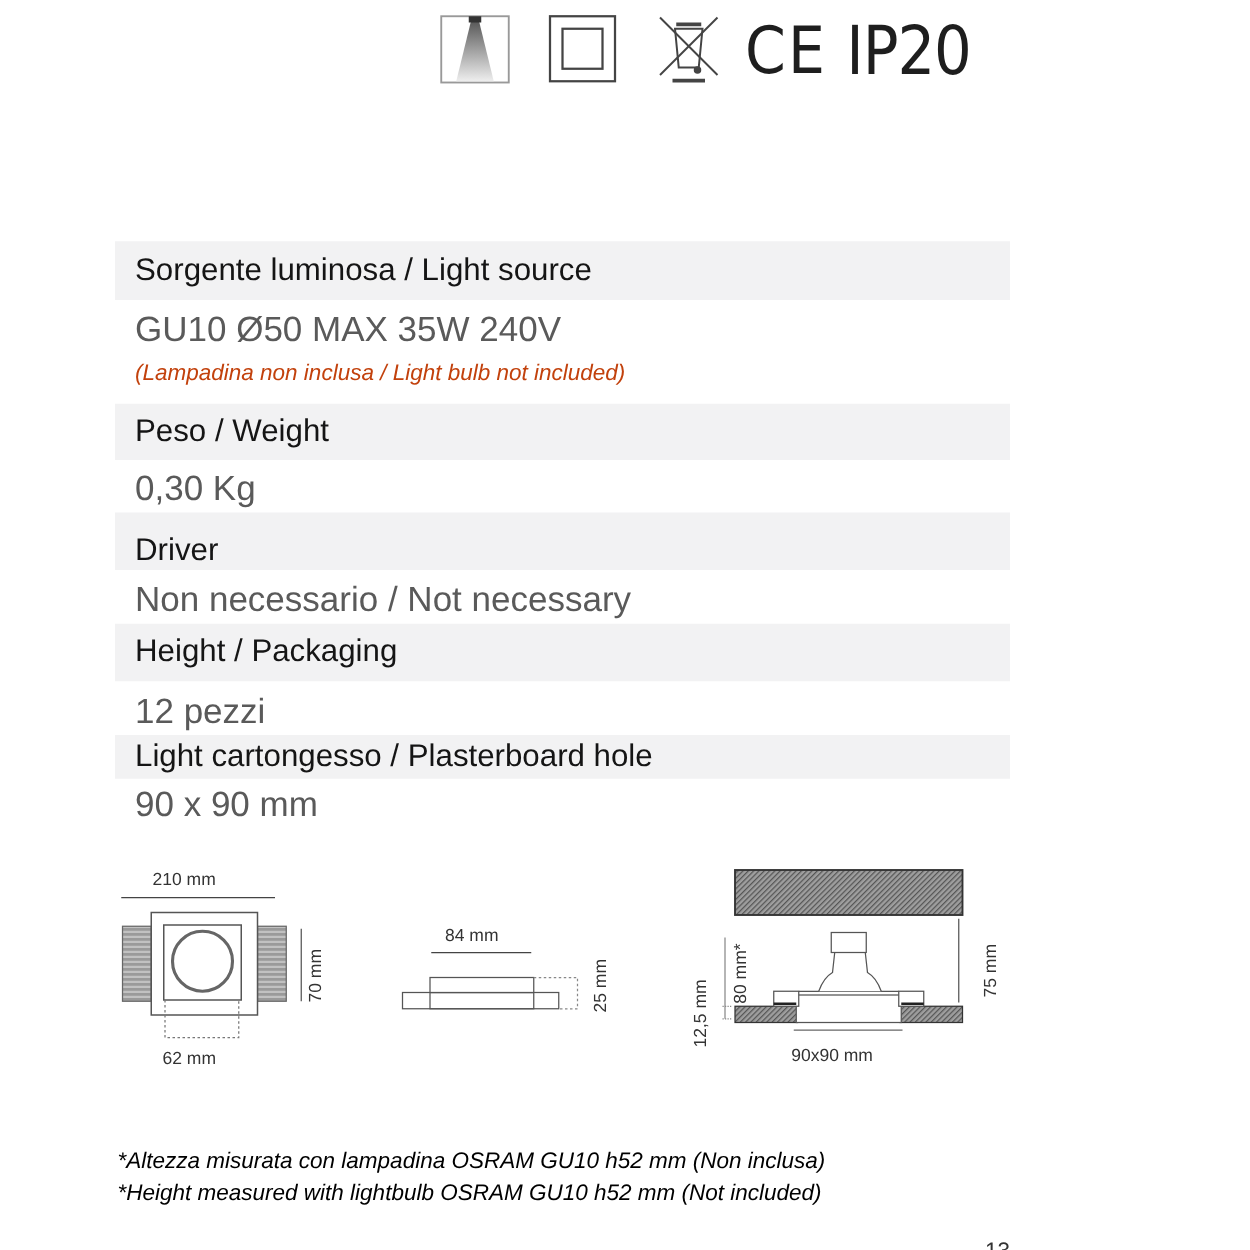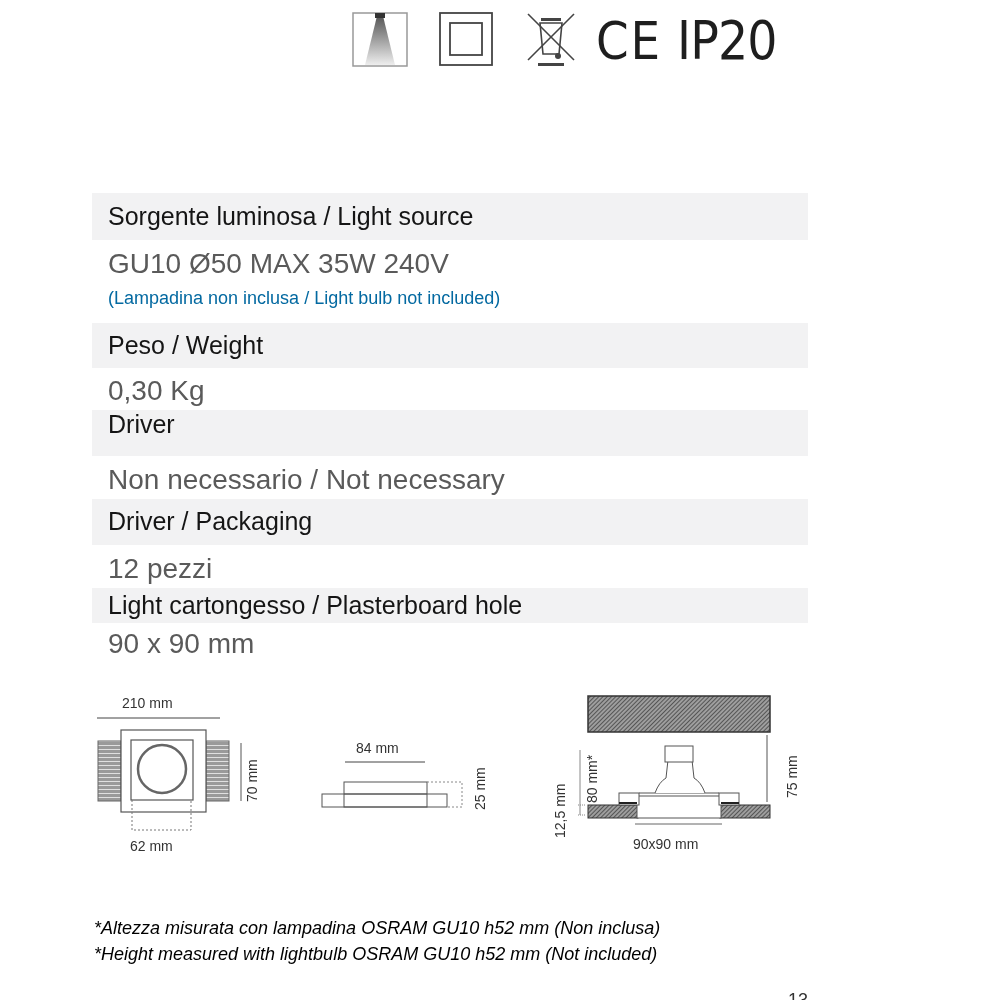--- a/index.html
+++ b/index.html
@@ -8,21 +8,21 @@
 
   .icons { position: absolute; top: 12px; left: 352px; height: 58px; display: flex; align-items: center; }
   .icon { display: inline-block; }
   .ce-text { font-size: 52px; font-weight: 400; color: #1e1e1e; letter-spacing: 2px; margin-left: 20px; line-height: 1; font-family: "DejaVu Sans", sans-serif; transform: scaleX(0.9); transform-origin: left; }
   .ip-text { font-size: 54px; color: #1e1e1e; margin-left: 8px; line-height: 1; letter-spacing: -1px; font-family: "DejaVu Sans", sans-serif; transform: scaleX(0.88); transform-origin: left; }
 
   .spec { position: absolute; left: 92px; width: 716px; }
   .band { position: absolute; left: 0; width: 716px; background: #f2f2f3; }
   .hdr { position: absolute; left: 16px; font-size: 25px; color: #151515; white-space: nowrap; }
   .val { position: absolute; left: 16px; font-size: 28px; color: #5a5a5a; white-space: nowrap; }
-  .note { position: absolute; left: 16px; font-size: 18px; color: #0369a1; white-space: nowrap; }
+  .note { position: absolute; left: 16px; font-size: 18px; color: #c2410c; font-style: italic; white-space: nowrap; }
 
   .dim { position: absolute; font-size: 14px; color: #333; white-space: nowrap; }
   .vdim { position: absolute; font-size: 14px; color: #333; white-space: nowrap; transform: rotate(-90deg); transform-origin: left top; }
 
   .footnote { position: absolute; left: 94px; font-size: 18px; font-style: italic; color: #000000; white-space: nowrap; }
   .page-num { position: absolute; left: 788px; top: 990px; font-size: 18px; color: #333; }
 </style>
 </head>
 <body>
 
@@ -66,26 +66,26 @@
   </div>
   <span class="val" style="top:248px">GU10 Ø50 MAX 35W 240V</span>
   <span class="note" style="top:288px">(Lampadina non inclusa / Light bulb not included)</span>
 
   <div class="band" style="top:323px;height:45px">
     <span class="hdr" style="top:8px">Peso / Weight</span>
   </div>
   <span class="val" style="top:375px">0,30 Kg</span>
 
   <div class="band" style="top:410px;height:46px">
-    <span class="hdr" style="top:0">Driver</span>
+    <span class="hdr" style="top:16px">Driver</span>
   </div>
   <span class="val" style="top:464px">Non necessario / Not necessary</span>
 
   <div class="band" style="top:499px;height:46px">
-    <span class="hdr" style="top:8px">Driver / Packaging</span>
+    <span class="hdr" style="top:8px">Height / Packaging</span>
   </div>
   <span class="val" style="top:553px">12 pezzi</span>
 
   <div class="band" style="top:588px;height:35px">
     <span class="hdr" style="top:3px">Light cartongesso / Plasterboard hole</span>
   </div>
   <span class="val" style="top:628px">90 x 90 mm</span>
 </div>
 
 <div>

